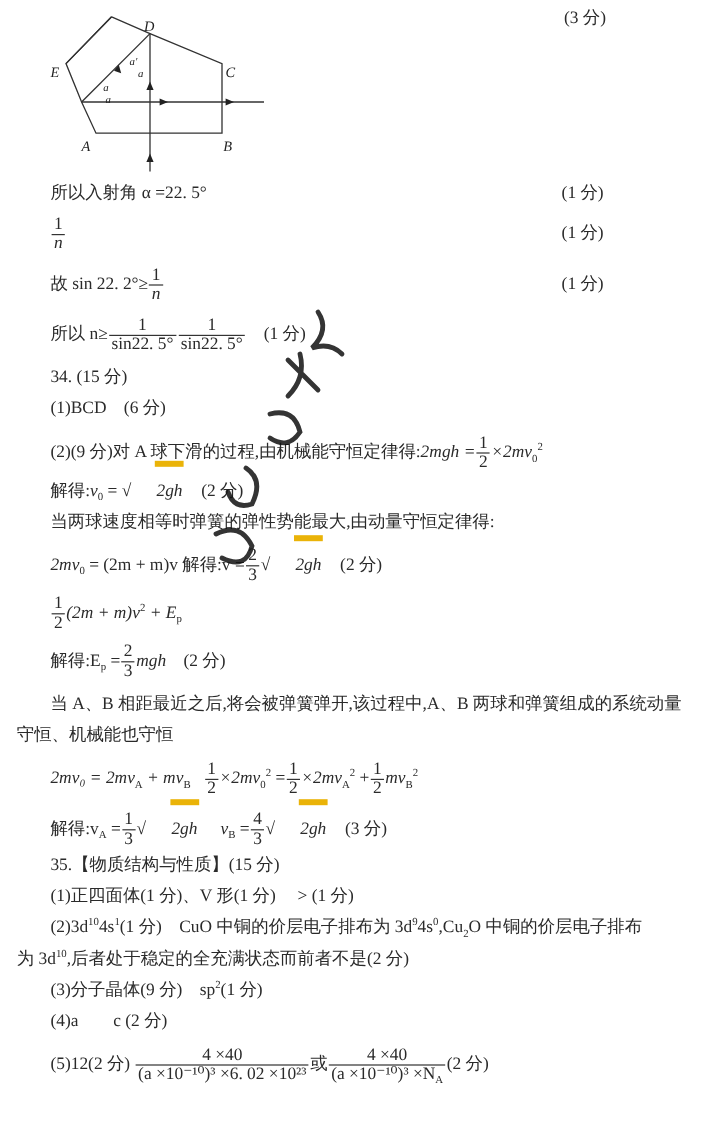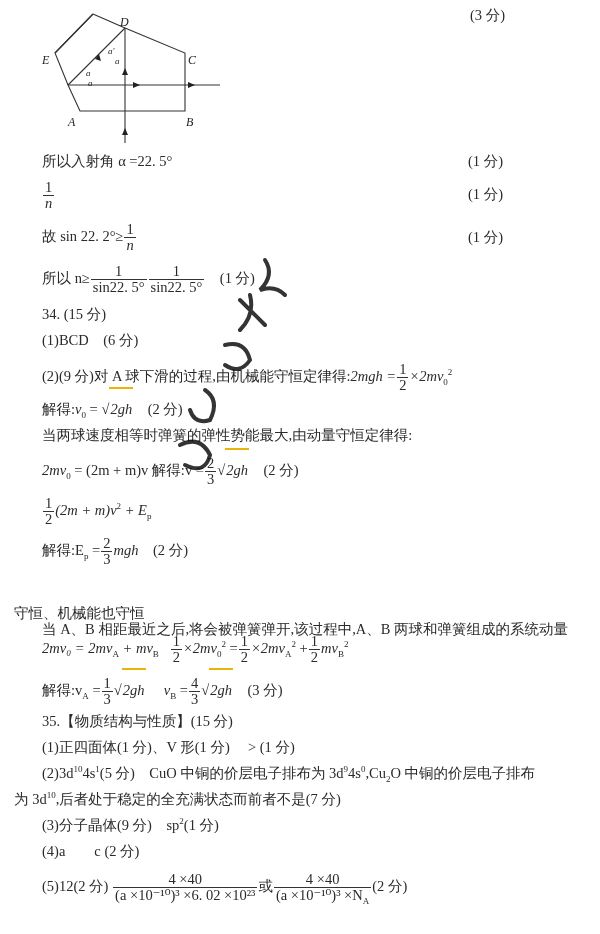--- a/index.html
+++ b/index.html
@@ -12,21 +12,21 @@
   .score { position: absolute; white-space: nowrap; line-height: 18px; }
   .it { font-style: italic; }
   sub, sup { font-size: 9px; line-height: 0; }
   .frac {
     display: inline-block; vertical-align: middle; text-align: center;
     line-height: 15px; margin: 0 1px;
   }
   .frac > span { display: block; padding: 0 2px; }
   .frac > .num { border-bottom: 1px solid #333; }
   .sqrt { display: inline-block; }
-  .sqrt .rad { border-top: 2px solid #eab308; padding: 12px 1px; font-style: italic; }
+  .sqrt .rad { border-top: 5px solid #eab308; padding: 12px 1px; font-style: italic; margin-left: 20px; }
   .diagram { position: absolute; left: 40px; top: 8px; }
   .watermark { position: absolute; left: 170px; top: 250px; pointer-events: none; }
 </style>
 </head>
 <body>
 
 <div class="diagram">
   <svg width="190" height="140" viewBox="0 0 190 140">
     <g stroke="#333" stroke-width="1.1" fill="none">
       <polyline points="53,6 85,20 145,45 145,103 40,103 28,77 15,45 53,6"></polyline>
@@ -94,40 +94,40 @@
 </div>
 
 <div class="line" style="left:42px; top:496px;">
   <span class="frac"><span class="num">1</span><span class="den">2</span></span><span class="it">(2m + m)v</span><sup>2</sup><span class="it"> + E</span><sub>p</sub>
 </div>
 
 <div class="line" style="left:42px; top:536px;">
   <span>解得:E</span><sub>p</sub><span> =</span><span class="frac"><span class="num">2</span><span class="den">3</span></span><span class="it">mgh</span><span>　(2 分)</span>
 </div>
 
-<div class="line" style="left:42px; top:578px;margin-top:42px;">当 A、B 相距最近之后,将会被弹簧弹开,该过程中,A、B 两球和弹簧组成的系统动量</div>
+<div class="line" style="left:42px; top:578px;">当 A、B 相距最近之后,将会被弹簧弹开,该过程中,A、B 两球和弹簧组成的系统动量</div>
 <div class="line" style="left:14px; top:604px;text-align:center;">守恒、机械能也守恒</div>
 
 <div class="line" style="left:42px; top:634px;">
   <span class="it">2mv₀ = 2mv</span><sub>A</sub><span class="it"> + mv</span><sub>B</sub>
   &nbsp;&nbsp;<span class="frac"><span class="num">1</span><span class="den">2</span></span><span class="it">×2mv</span><sub>0</sub><sup>2</sup><span> =</span><span class="frac"><span class="num">1</span><span class="den">2</span></span><span class="it">×2mv</span><sub>A</sub><sup>2</sup><span> +</span><span class="frac"><span class="num">1</span><span class="den">2</span></span><span class="it">mv</span><sub>B</sub><sup>2</sup>
 </div>
 
 <div class="line" style="left:42px; top:676px;">
   <span>解得:v</span><sub>A</sub><span> =</span><span class="frac"><span class="num">1</span><span class="den">3</span></span><span class="sqrt">√<span class="rad">2gh</span></span>
   &nbsp;&nbsp;&nbsp;&nbsp;<span class="it">v</span><sub>B</sub><span> =</span><span class="frac"><span class="num">4</span><span class="den">3</span></span><span class="sqrt">√<span class="rad">2gh</span></span><span>　(3 分)</span>
 </div>
 
 <div class="line" style="left:42px; top:712px;">35.【物质结构与性质】(15 分)</div>
 <div class="line" style="left:42px; top:738px;">(1)正四面体(1 分)、V 形(1 分)　 &gt; (1 分)</div>
 <div class="line" style="left:42px; top:764px;">
-  <span>(2)3d</span><sup>10</sup><span>4s</span><sup>1</sup><span>(5 分)　CuO 中铜的价层电子排布为 3d</span><sup>9</sup><span>4s</span><sup>0</sup><span>,Cu</span><sub>2</sub><span>O 中铜的价层电子排布</span>
+  <span>(2)3d</span><sup>10</sup><span>4s</span><sup>1</sup><span>(1 分)　CuO 中铜的价层电子排布为 3d</span><sup>9</sup><span>4s</span><sup>0</sup><span>,Cu</span><sub>2</sub><span>O 中铜的价层电子排布</span>
 </div>
 <div class="line" style="left:14px; top:790px;">
-  <span>为 3d</span><sup>10</sup><span>,后者处于稳定的全充满状态而前者不是(7 分)</span>
+  <span>为 3d</span><sup>10</sup><span>,后者处于稳定的全充满状态而前者不是(2 分)</span>
 </div>
 <div class="line" style="left:42px; top:816px;">
   <span>(3)分子晶体(9 分)　sp</span><sup>2</sup><span>(1 分)</span>
 </div>
 <div class="line" style="left:42px; top:842px;">(4)a　　c (2 分)</div>
 <div class="line" style="left:42px; top:872px;">
   <span>(5)12(2 分)</span>&nbsp;<span class="frac"><span class="num">4 ×40</span><span class="den">(a ×10⁻¹⁰)³ ×6. 02 ×10²³</span></span><span>或</span><span class="frac"><span class="num">4 ×40</span><span class="den"><span>(a ×10⁻¹⁰)³ ×N</span><sub>A</sub></span></span><span>(2 分)</span>
 </div>
 
 <div class="watermark">

